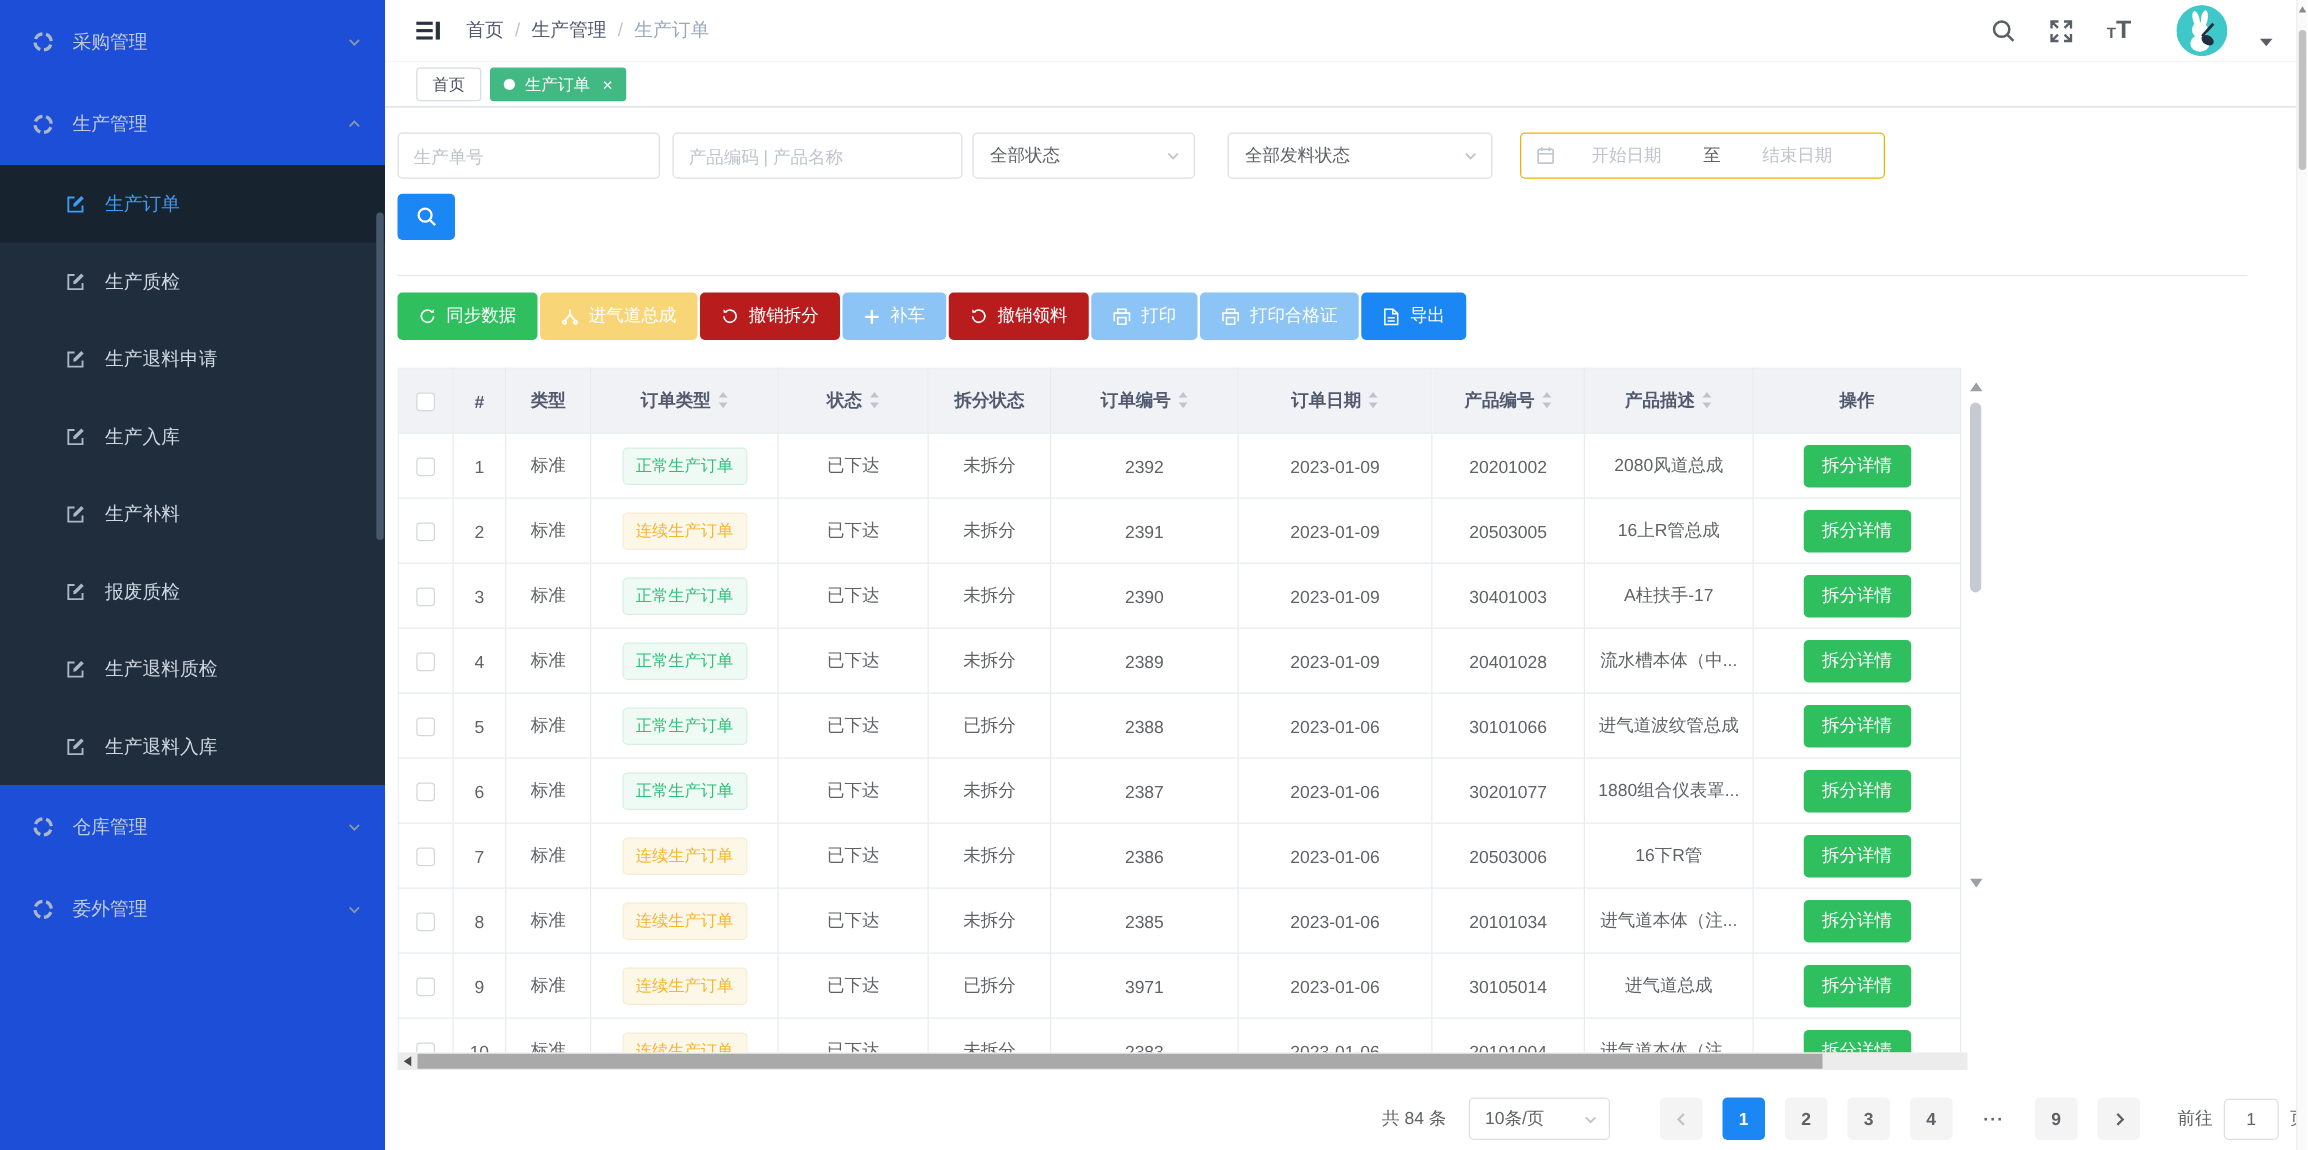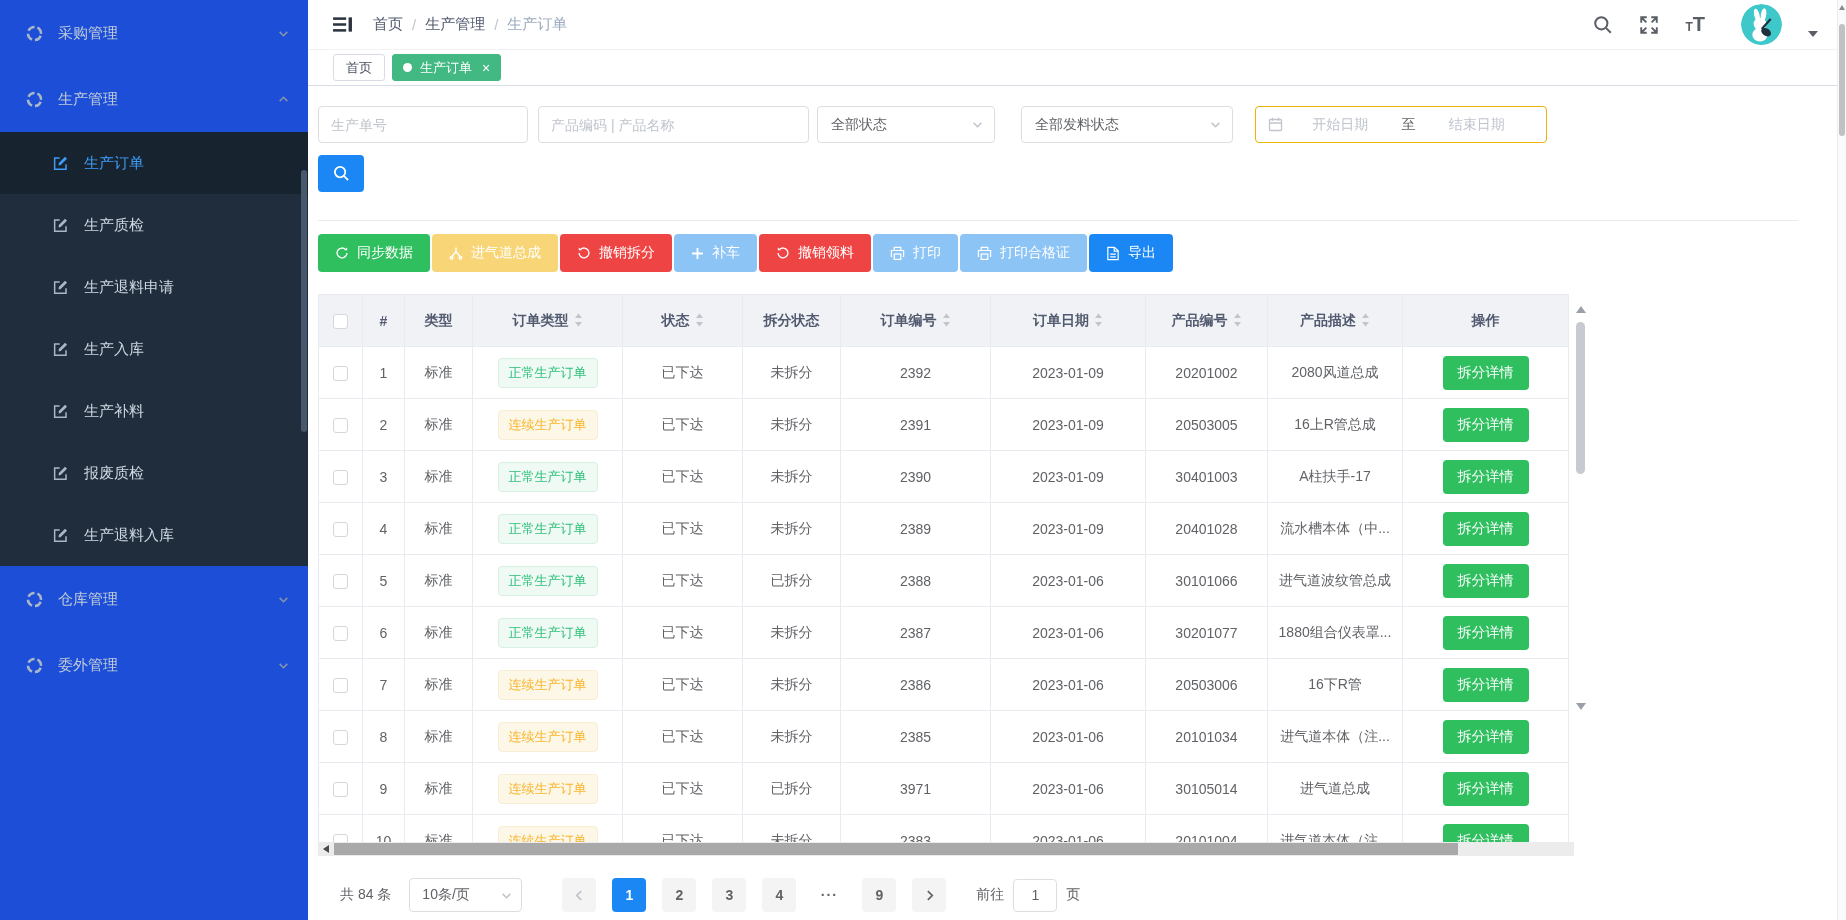--- a/index.html
+++ b/index.html
@@ -43,41 +43,41 @@
   .tab-dot { width:9px; height:9px; border-radius:50%; background:#fff; display:inline-block; }
   .tab-close { font-size:14px; line-height:1; margin-left:2px; cursor:pointer; }
 
   .content { flex:1; padding:20px 0 0 10px; position:relative; }
 
   
   .filter-row { display:flex; align-items:center; }
   .f-input { height:37px; border:1px solid #dcdee2; border-radius:4px; padding:0 12px; font-size:14px; color:#606266; outline:none; }
   .f-input::placeholder { color:#bfc4cc; }
   .f-input.order-no { width:210px; }
-  .f-input.product { width:271px; margin-left:10px; }
+  .f-input.product { width:232px; margin-left:10px; }
   .f-select { height:37px; border:1px solid #dcdee2; border-radius:4px; display:flex; align-items:center; justify-content:space-between; padding:0 10px 0 13px; font-size:14px; color:#606266; cursor:pointer; background:#fff; }
   .f-select.status { width:178px; margin-left:8px;text-align:right; }
   .f-select.issue { width:212px; margin-left:26px; }
   .f-date { width:292px; height:37px; border:1px solid #eab308; border-radius:4px; display:flex; align-items:center; padding:0 12px; font-size:14px; color:#bfc4cc; margin-left:22px; cursor:pointer; background:#fff; }
   .f-date .half { flex:1; text-align:center; }
   .f-date .date-sep { color:#606266; padding:0 4px; }
   .chev-down { display:inline-flex; color:#c0c4cc; }
 
   .search-row { margin-top:12px; }
   .search-btn { width:46px; height:37px; background:#1a87f5; border:none; border-radius:4px; display:flex; align-items:center; justify-content:center; cursor:pointer; }
 
   .divider { height:1px; background:#e8eaec; margin:28px 48px 0 0; }
 
   
   .toolbar { margin-top:13px; display:flex; gap:2px; }
   .tb-btn { height:38px; border:none; border-radius:4px; color:#fff; font-size:14px; display:inline-flex; align-items:center; gap:8px; padding:0 17px; cursor:pointer; white-space:nowrap; }
   .tb-btn .tb-icon { display:inline-flex; }
   .tb-green { background:#2fbf5f; }
   .tb-yellow { background:#f8d678; }
-  .tb-gray { background:#ef4444; }
+  .tb-gray { background:#b91c1c; }
   .tb-lightblue { background:#8cc4f6; }
   .tb-blue { background:#1a87f5; }
 
   
   .table-wrap { margin-top:22px; width:1272px; height:548px; overflow:hidden; position:relative; }
   table { border-collapse:collapse; table-layout:fixed; width:1250px; background:#fff; }
   th,td { border:1px solid #e8ecf1; text-align:center; height:52px; padding:0 6px; font-size:14px; color:#606266; overflow:hidden; white-space:nowrap; text-overflow:ellipsis; }
   thead th { background:#f0f2f6; color:#515a6e; font-weight:bold; }
   th .sort { display:inline-flex; margin-left:5px; vertical-align:-2px; cursor:pointer; }
   col.col-check{width:44px} col.col-idx{width:42px} col.col-type{width:68px}
@@ -96,21 +96,21 @@
   .v-up { position:absolute; top:0; left:2px; width:0; height:0; border-left:5px solid transparent; border-right:5px solid transparent; border-bottom:7px solid #9aa0a6; }
   .v-down { position:absolute; bottom:0; left:2px; width:0; height:0; border-left:5px solid transparent; border-right:5px solid transparent; border-top:7px solid #9aa0a6; }
   .v-thumb { position:absolute; top:16px; left:2px; width:9px; height:152px; background:#c7cad0; border-radius:5px; }
 
   
   .h-scrollbar { width:1256px; height:14px; background:#ececec; position:relative; }
   .h-arrow-left { position:absolute; left:5px; top:3px; width:0; height:0; border-top:4px solid transparent; border-bottom:4px solid transparent; border-right:6px solid #4a4a4a; }
   .h-thumb { position:absolute; left:16px; top:1px; height:12px; width:1124px; background:#a9a9a9; }
 
   
-  .pagination { margin-top:22px; display:flex; align-items:center; font-size:14px; color:#606266; padding-left:22px; }
+  .pagination { margin-top:22px; display:flex; align-items:center; font-size:14px; color:#606266; padding-left:22px;justify-content:flex-end; }
   .total-text { margin-right:18px; }
   .page-size-select { width:113px; height:34px; border:1px solid #dcdee2; border-radius:4px; display:flex; align-items:center; justify-content:space-between; padding:0 8px 0 12px; margin-right:40px; cursor:pointer; background:#fff; }
   .page-btn { min-width:34px; height:34px; border-radius:4px; background:#f4f4f5; display:inline-flex; align-items:center; justify-content:center; margin-right:16px; font-weight:bold; color:#606266; cursor:pointer; padding:0 6px; }
   .page-btn.active { background:#1a87f5; color:#fff; }
   .page-btn.ellipsis { background:transparent; font-weight:bold; letter-spacing:1px; }
   .page-prev { color:#bfc4cc; }
   .goto { display:flex; align-items:center; gap:9px; margin-left:14px; }
   .goto-input { width:44px; height:33px; border:1px solid #dcdee2; border-radius:4px; text-align:center; font-size:14px; color:#606266; outline:none; }
 
   
@@ -198,20 +198,29 @@
       <span class="sb-label">生产补料</span>
     </div>
           <div class="sb-child">
       <span class="sb-icon">
               <svg width="17" height="17" viewBox="0 0 16 16" fill="none" stroke="currentColor" stroke-width="1.4">
                 <path d="M13.2 8.8v4.7H2.5V2.8h4.7"></path>
                 <path d="M6.3 9.8l1.9-.4 5.9-5.9-1.8-1.8-5.9 5.9z" fill="currentColor" stroke="none"></path>
               </svg>
             </span>
       <span class="sb-label">报废质检</span>
+    </div>
+          <div class="sb-child">
+      <span class="sb-icon">
+              <svg width="17" height="17" viewBox="0 0 16 16" fill="none" stroke="currentColor" stroke-width="1.4">
+                <path d="M13.2 8.8v4.7H2.5V2.8h4.7"></path>
+                <path d="M6.3 9.8l1.9-.4 5.9-5.9-1.8-1.8-5.9 5.9z" fill="currentColor" stroke="none"></path>
+              </svg>
+            </span>
+      <span class="sb-label">生产退料质检</span>
     </div>
           <div class="sb-child">
       <span class="sb-icon">
               <svg width="17" height="17" viewBox="0 0 16 16" fill="none" stroke="currentColor" stroke-width="1.4">
                 <path d="M13.2 8.8v4.7H2.5V2.8h4.7"></path>
                 <path d="M6.3 9.8l1.9-.4 5.9-5.9-1.8-1.8-5.9 5.9z" fill="currentColor" stroke="none"></path>
               </svg>
             </span>
       <span class="sb-label">生产退料入库</span>
     </div>

